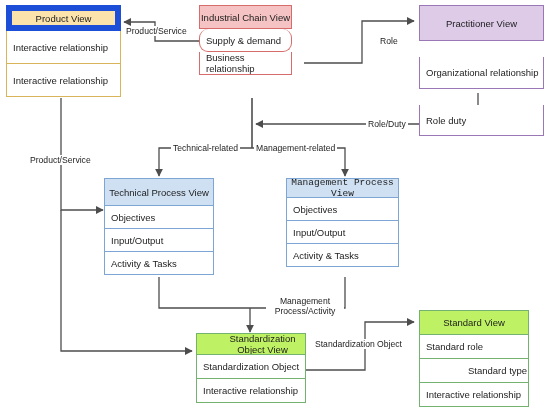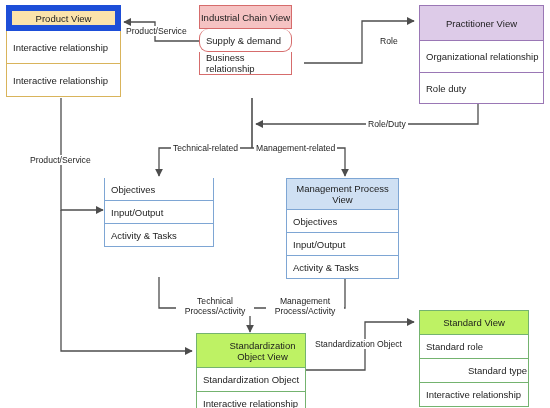--- a/index.html
+++ b/index.html
@@ -54,21 +54,21 @@
     padding-left: 6px;
   }
   
   .n-yellow .hdr { background: #fbe3ab; border: 6px solid #1d4ed8; }
   .n-yellow .row { border: 1px solid #d9b45b; border-top: none; }
   
   .n-red .hdr { background: #f5c3c3; border: 1px solid #d66c6c; }
   .n-red .row { border: 1px solid #d66c6c; border-top: none; }
   
   .n-purple .hdr { background: #ddcbe8; border: 1px solid #9a77b5; }
-  .n-purple .row { border: 1px solid #9a77b5; border-top: none; }
+  .n-purple .row { border: 1px solid #9a77b5; border-top: none; margin-top: 16px; }
   
   .n-blue .hdr { background: #cfe0f3; border: 1px solid #7ea6d4; }
   .n-blue .row { border: 1px solid #7ea6d4; border-top: none; }
   
   .n-green .hdr { background: #bef264; border: 1px solid #74b36f; }
   .n-green .row { border: 1px solid #74b36f; border-top: none; }
 
   .edge-label {
     position: absolute;
     font-size: 8.6px;
@@ -133,34 +133,35 @@
     <div class="row" style="height:23px;">Business relationship</div>
   </div>
 
   <div class="node n-purple" style="left:419px; top:5px; width:125px;">
     <div class="hdr" style="height:36px;text-align:right;">Practitioner View</div>
     <div class="row" style="height:32px;">Organizational relationship</div>
     <div class="row" style="height:31px;">Role duty</div>
   </div>
 
   <div class="node n-blue" style="left:104px; top:178px; width:110px;">
+    <div class="hdr" style="height:28px;">Technical Process View</div>
     <div class="row" style="height:23px;">Objectives</div>
     <div class="row" style="height:23px;">Input/Output</div>
     <div class="row" style="height:23px;">Activity &amp; Tasks</div>
   </div>
 
   <div class="node n-blue" style="left:286px; top:178px; width:113px;">
-    <div class="hdr" style="height:32px;">Management Process View</div>
+    <div class="hdr" style="height:20px;font-family:Liberation Mono, monospace;">Management Process View</div>
     <div class="row" style="height:23px;">Objectives</div>
     <div class="row" style="height:23px;">Input/Output</div>
     <div class="row" style="height:23px;">Activity &amp; Tasks</div>
   </div>
 
   <div class="node n-green" style="left:196px; top:333px; width:110px;">
-    <div class="hdr" style="height:35px;padding-left:23px;">Standardization Object View</div>
+    <div class="hdr" style="height:22px;padding-left:23px;">Standardization Object View</div>
     <div class="row" style="height:24px;">Standardization Object</div>
     <div class="row" style="height:24px;">Interactive relationship</div>
   </div>
 
   <div class="node n-green" style="left:419px; top:310px; width:110px;">
     <div class="hdr" style="height:25px;">Standard View</div>
     <div class="row" style="height:24px;">Standard role</div>
     <div class="row" style="height:24px;padding-left:48px;">Standard type</div>
     <div class="row" style="height:24px;">Interactive relationship</div>
   </div>
@@ -170,19 +171,18 @@
   <div class="edge-label" style="left:346px; top:36px;margin-left:32px;">Role</div>
 
   <div class="edge-label" style="left:366px; top:119px;">Role/Duty</div>
 
   <div class="edge-label" style="left:171px; top:143px;">Technical-related</div>
 
   <div class="edge-label" style="left:254px; top:143px;">Management-related</div>
 
   <div class="edge-label" style="left:28px; top:155px;">Product/Service</div>
 
-  <div class="edge-label two-line" style="left:176px; top:296px;">Technical Process/Activity</div>
 
   <div class="edge-label two-line" style="left:266px; top:296px;">Management Process/Activity</div>
 
   <div class="edge-label" style="left:313px; top:339px;">Standardization Object</div>
 
 </div>
 
 </body></html>

